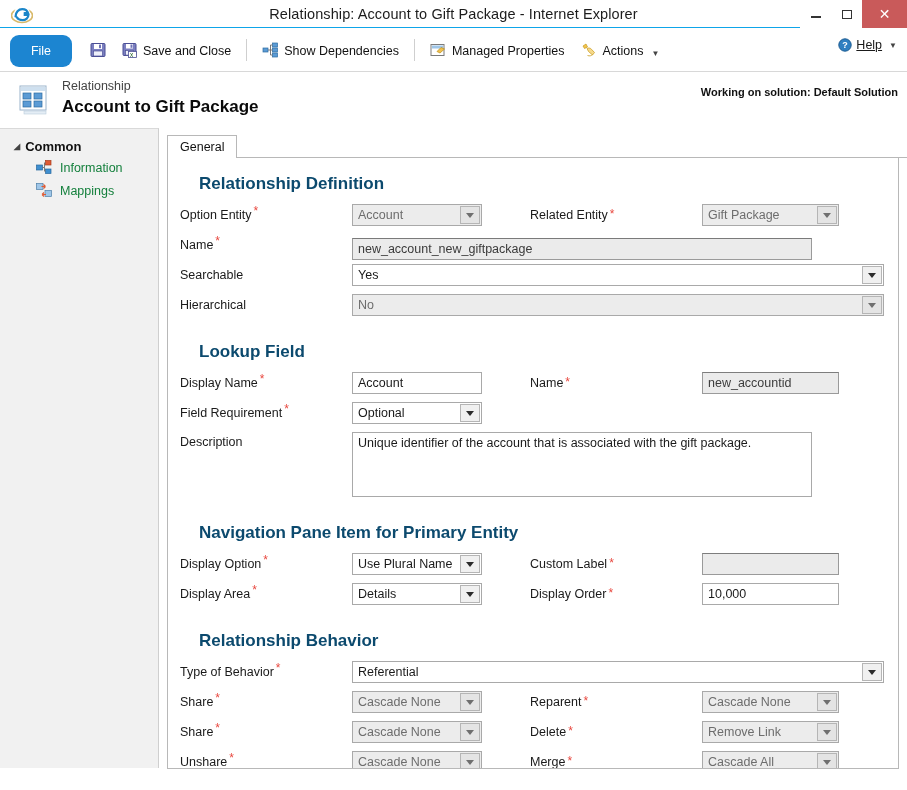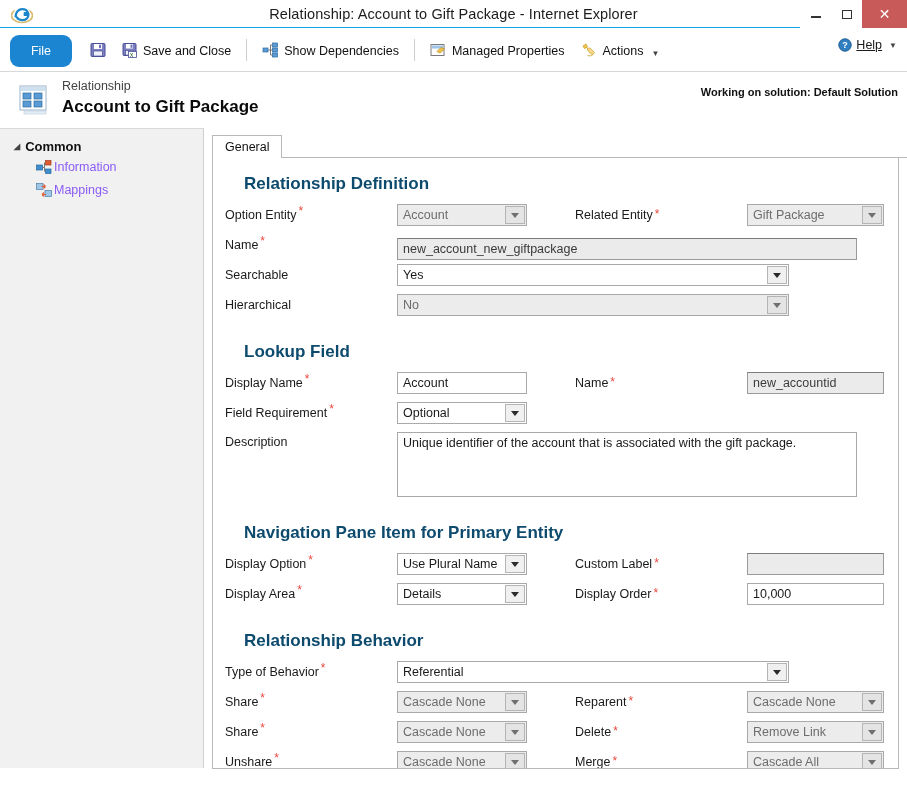--- a/index.html
+++ b/index.html
@@ -186,24 +186,25 @@
     color: #111;
     cursor: pointer;
   }
   .nav-tri {
     font-size: 8px;
     color: #444;
     transform: rotate(0deg);
   }
   .nav-item {
     display: flex;
-    gap: 2px;
+    align-items: center;
+    gap: 8px;
     padding: 4px 0 4px 36px;
     font-size: 12.5px;
-    color: #8b5cf6;
+    color: #15803d;
     cursor: pointer;
   }
 
   .content {
     flex: 1;
     padding: 0;
     position: relative;
   }
 
   
@@ -329,21 +330,21 @@
   }
   .select .chev {
     width: 0; height: 0;
     border-left: 4.5px solid transparent;
     border-right: 4.5px solid transparent;
     border-top: 5px solid #2b2b2b;
   }
   .select.disabled .chev { border-top-color: #6f6f6f; }
   .select.w-sm { width: 130px; }
   .select.w-md { width: 137px; }
-  .select.w-wide { width: 392px; }
+  .select.w-wide { width: 532px; }
 
   textarea.fld-area {
     width: 460px;
     height: 65px;
     border: 1px solid #a9a9a9;
     background: #ffffff;
     font-size: 12.5px;
     color: #1a1a1a;
     font-family: "Liberation Sans", sans-serif;
     padding: 3px 5px;

